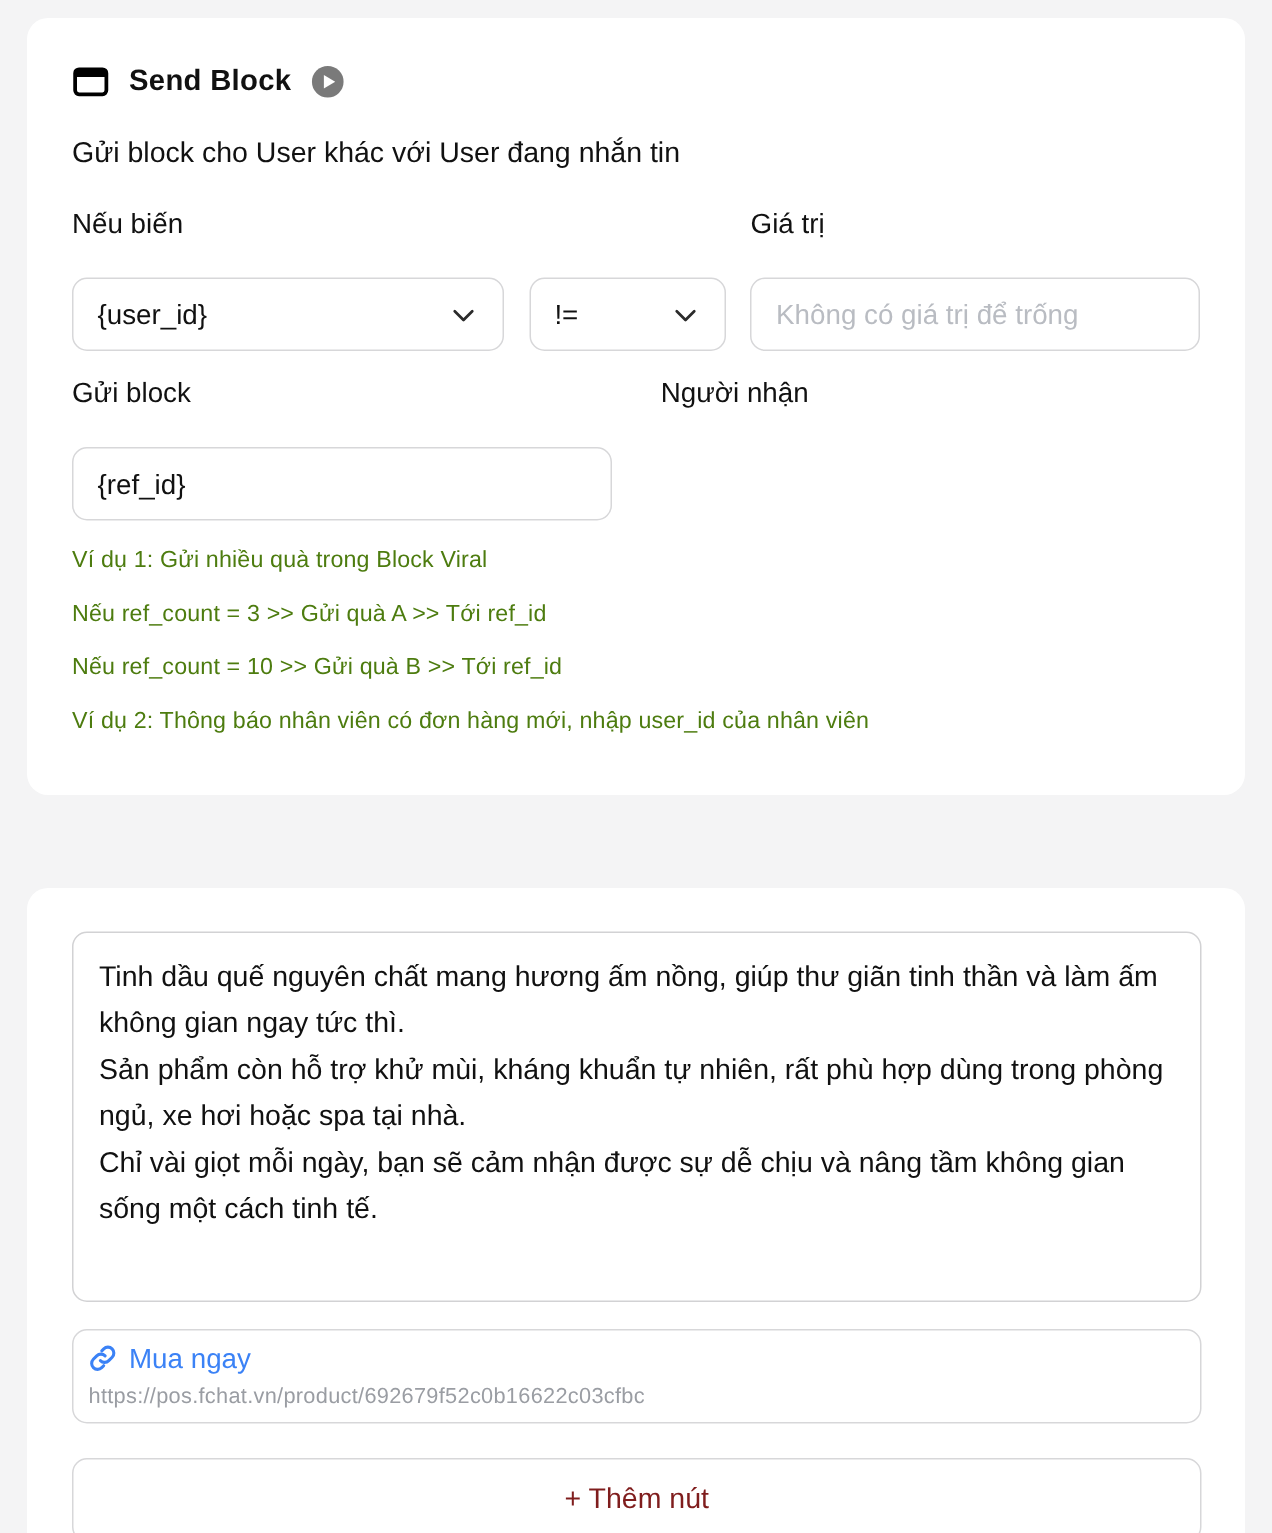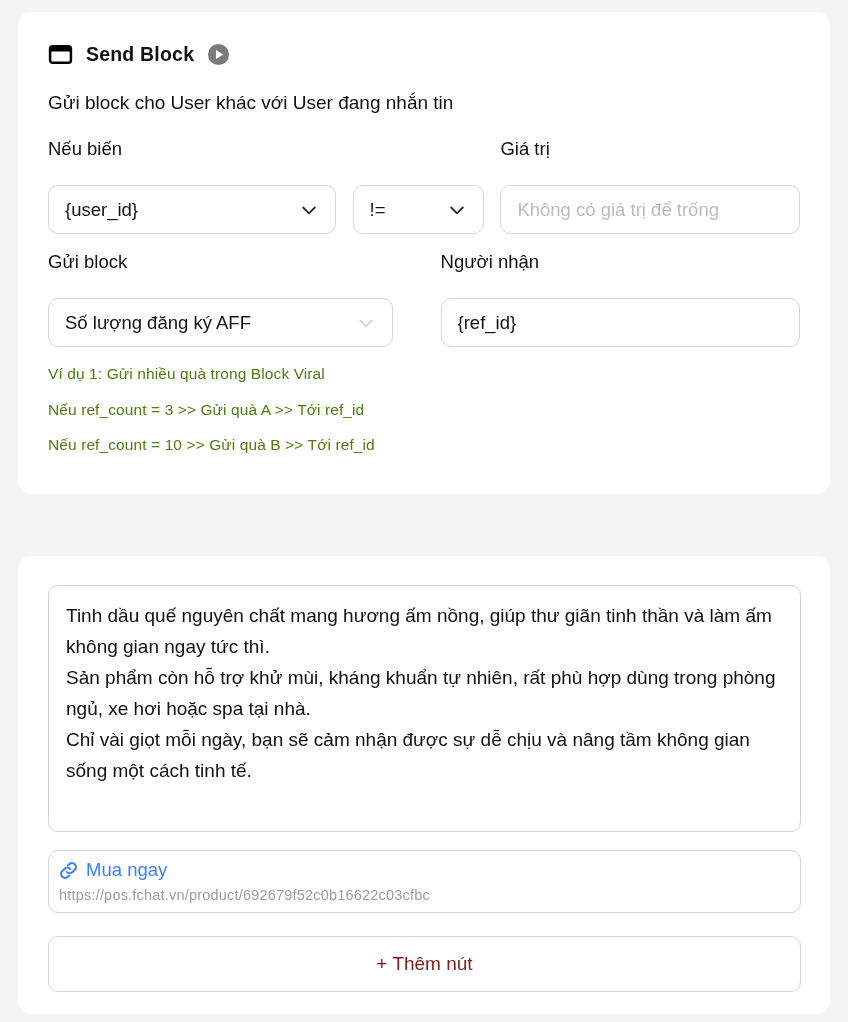--- a/index.html
+++ b/index.html
@@ -185,39 +185,30 @@
       <input class="text-input" type="text" placeholder="Không có giá trị để trống" style="">
     </div>
   </div>
 
   <div class="labels-row second">
     <div class="col-block">Gửi block</div>
     <div class="col-recv">Người nhận</div>
   </div>
 
   <div class="controls-row">
-    <div class="col-block">
-      <div class="select-box">
-        <span>Số lượng đăng ký AFF</span>
-        <span class="chev">
-          <svg viewBox="0 0 24 24" width="20" height="20" fill="none" stroke="#c9c9cb" stroke-width="1.8" stroke-linecap="round" stroke-linejoin="round">
-              <path d="M5 9l7 7 7-7"></path>
-            </svg>
-        </span>
-      </div>
-    </div>
     <div class="col-recv">
       <input class="text-input" type="text" value="{ref_id}" style="">
     </div>
   </div>
 
   <div class="examples">
     <div class="example-line">Ví dụ 1: Gửi nhiều quà trong Block Viral</div>
     <div class="example-line">Nếu ref_count = 3 &gt;&gt; Gửi quà A &gt;&gt; Tới ref_id</div>
     <div class="example-line">Nếu ref_count = 10 &gt;&gt; Gửi quà B &gt;&gt; Tới ref_id</div>
+    <div class="example-line">Ví dụ 2: Thông báo nhân viên có đơn hàng mới, nhập user_id của nhân viên</div>
   </div>
 </div>
 
 <div class="card card-bottom">
 
   <textarea class="message-box" spellcheck="false" style="">Tinh dầu quế nguyên chất mang hương ấm nồng, giúp thư giãn tinh thần và làm ấm không gian ngay tức thì.
 Sản phẩm còn hỗ trợ khử mùi, kháng khuẩn tự nhiên, rất phù hợp dùng trong phòng ngủ, xe hơi hoặc spa tại nhà.
 Chỉ vài giọt mỗi ngày, bạn sẽ cảm nhận được sự dễ chịu và nâng tầm không gian sống một cách tinh tế.</textarea>
 
   <div class="buy-box">

